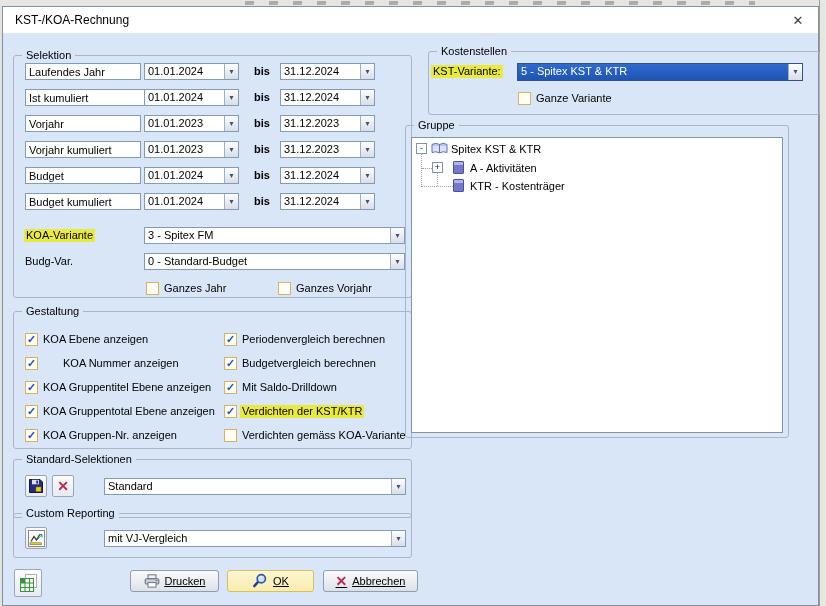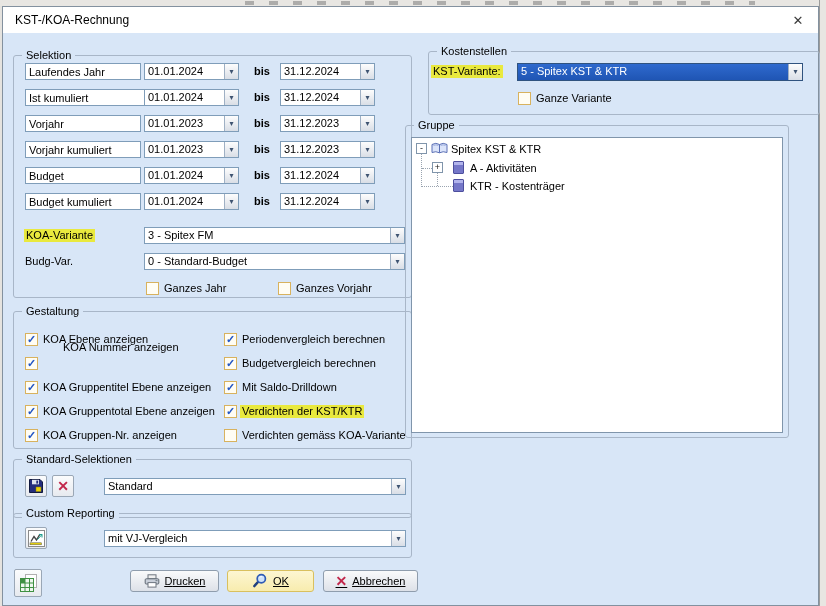--- a/index.html
+++ b/index.html
@@ -172,21 +172,21 @@
         <span class="cb" style="left:264px; top:226px;" data-checked="false"></span>
         <span class="cb-label" style="left:282px; top:226px;">Ganzes Vorjahr</span>
       </div>
 
       <div class="group" style="left:10px; top:278px; width:399px; height:138px;">
         <span class="group-label">Gestaltung</span>
 
         <span class="cb" style="left:11px; top:21px;" data-checked="true"></span>
         <span class="cb-label" style="left:29px; top:21px;">KOA Ebene anzeigen</span>
         <span class="cb" style="left:11px; top:45px;" data-checked="true"></span>
-        <span class="cb-label" style="left:29px; top:29px;padding-left:20px;">KOA Nummer anzeigen</span>
+        <span class="cb-label" style="left:29px; top:45px;padding-left:20px;">KOA Nummer anzeigen</span>
         <span class="cb" style="left:11px; top:69px;" data-checked="true"></span>
         <span class="cb-label" style="left:29px; top:69px;">KOA Gruppentitel Ebene anzeigen</span>
         <span class="cb" style="left:11px; top:93px;" data-checked="true"></span>
         <span class="cb-label" style="left:29px; top:93px;">KOA Gruppentotal Ebene anzeigen</span>
         <span class="cb" style="left:11px; top:117px;" data-checked="true"></span>
         <span class="cb-label" style="left:29px; top:117px;">KOA Gruppen-Nr. anzeigen</span>
 
         <span class="cb" style="left:210px; top:21px;" data-checked="true"></span>
         <span class="cb-label" style="left:228px; top:21px;">Periodenvergleich berechnen</span>
         <span class="cb" style="left:210px; top:45px;" data-checked="true"></span>

